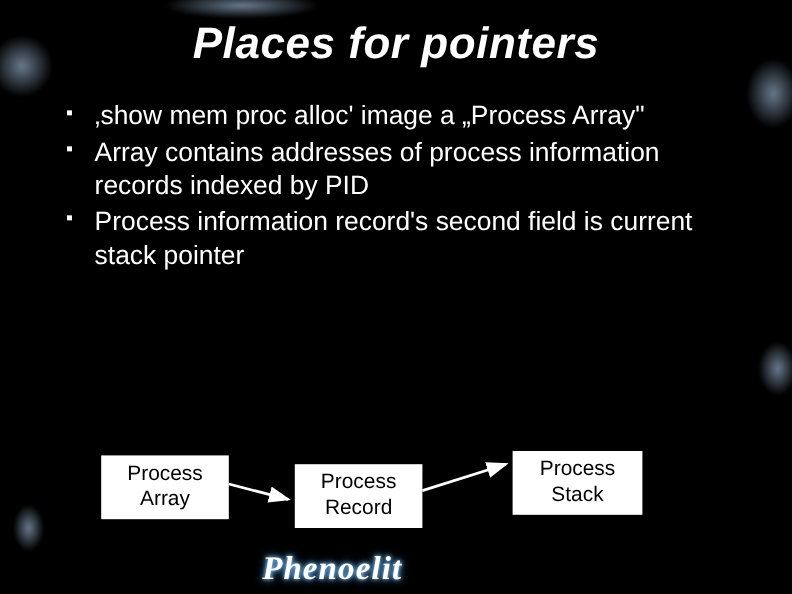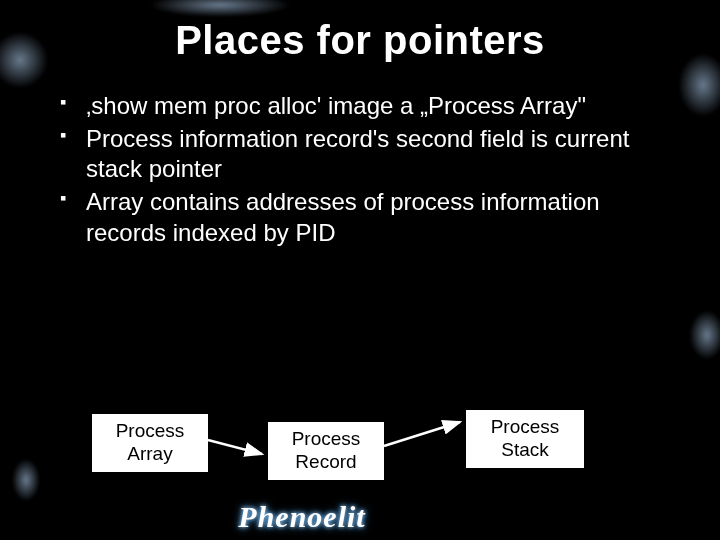--- a/index.html
+++ b/index.html
@@ -16,20 +16,21 @@
     height: 540px;
     padding: 18px 40px 0 40px;
   }
   .title {
     font-family: Impact, "Arial Black", sans-serif;
     font-size: 40px;
     font-weight: 700;
     text-align: center;
     letter-spacing: 0.5px;
     margin-bottom: 28px;
+    font-style: italic;
   }
   .bullets {
     list-style: none;
     padding: 0 20px 0 46px;
   }
   .bullets li {
     position: relative;
     font-size: 24px;
     line-height: 1.28;
     color: #fff;
@@ -110,22 +111,22 @@
   <div class="edge-glow eg-tl"></div>
   <div class="edge-glow eg-tr"></div>
   <div class="edge-glow eg-bl"></div>
   <div class="edge-glow eg-mr"></div>
   <div class="edge-glow eg-top"></div>
 
   <h1 class="title">Places for pointers</h1>
 
   <ul class="bullets">
     <li>‚show mem proc alloc' image a „Process Array"</li>
+    <li>Array contains addresses of process information records indexed by PID</li>
     <li>Process information record's second field is current stack pointer</li>
-    <li>Array contains addresses of process information records indexed by PID</li>
   </ul>
 
   <div class="boxes">
     <div class="box box1">
       <span>Process<br>Array</span>
     </div>
 
     <div class="arrow arrow1">
       <svg width="66" height="28" viewBox="0 0 66 28">
         <defs>

